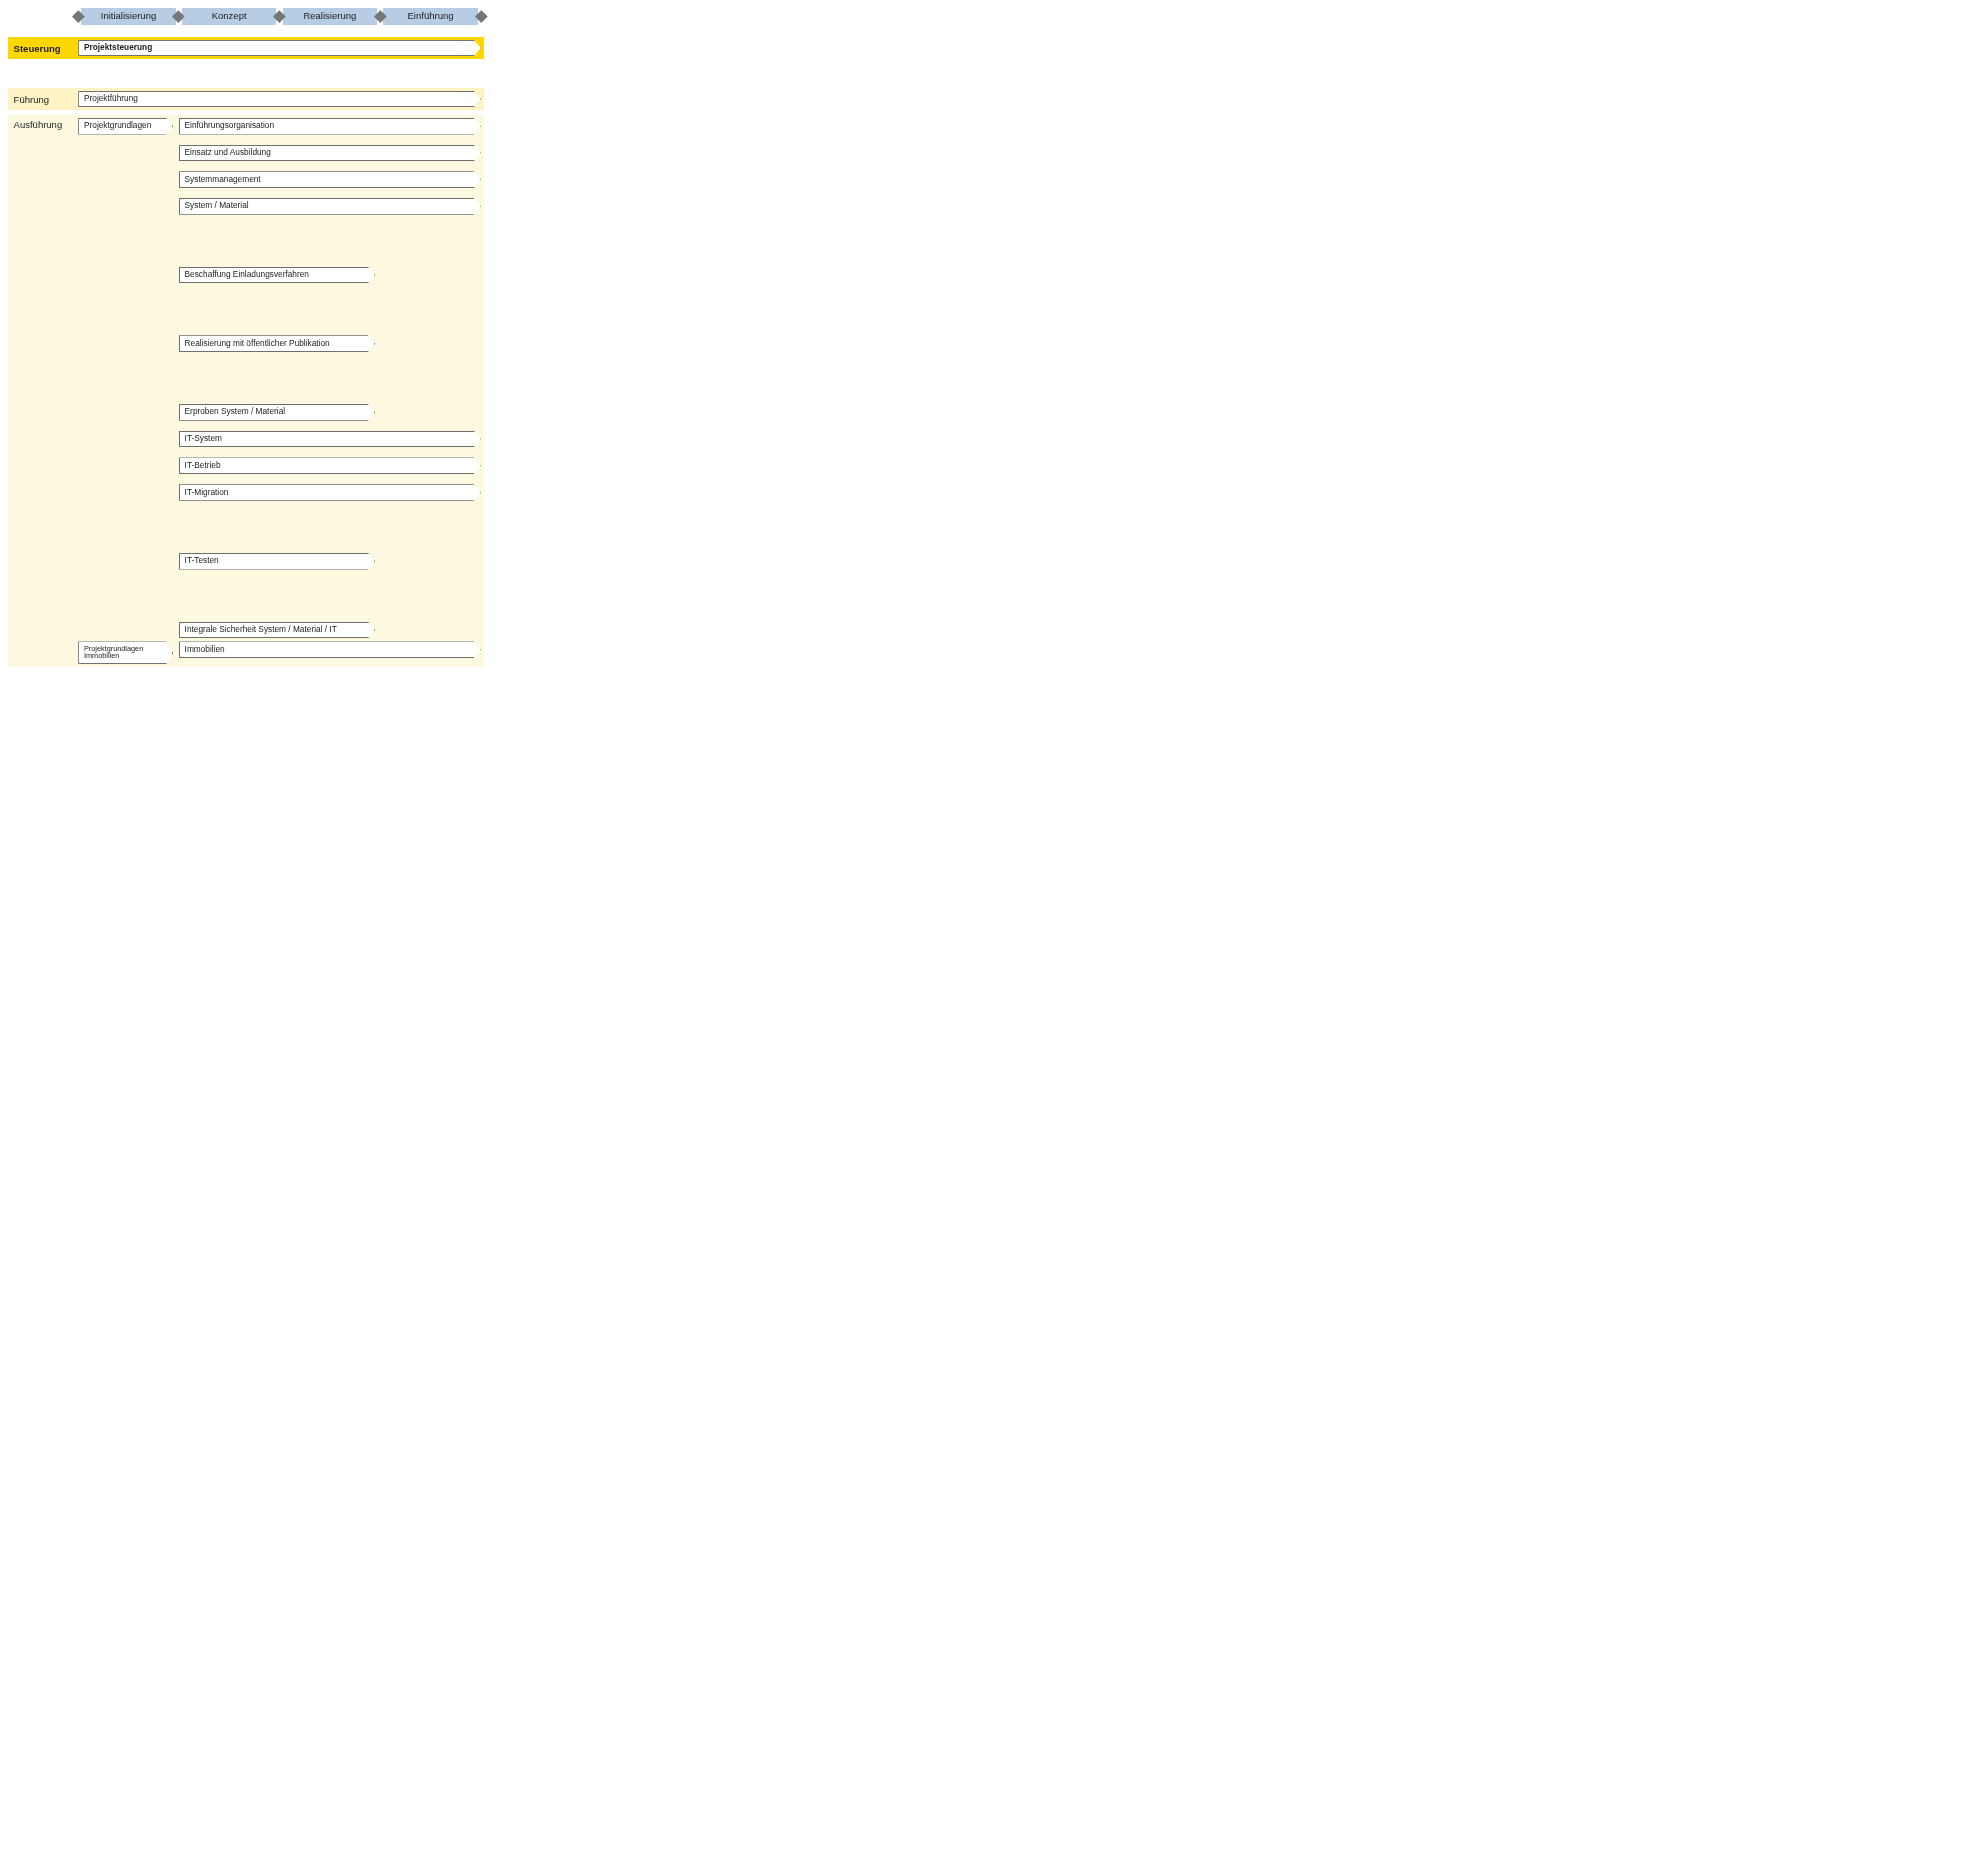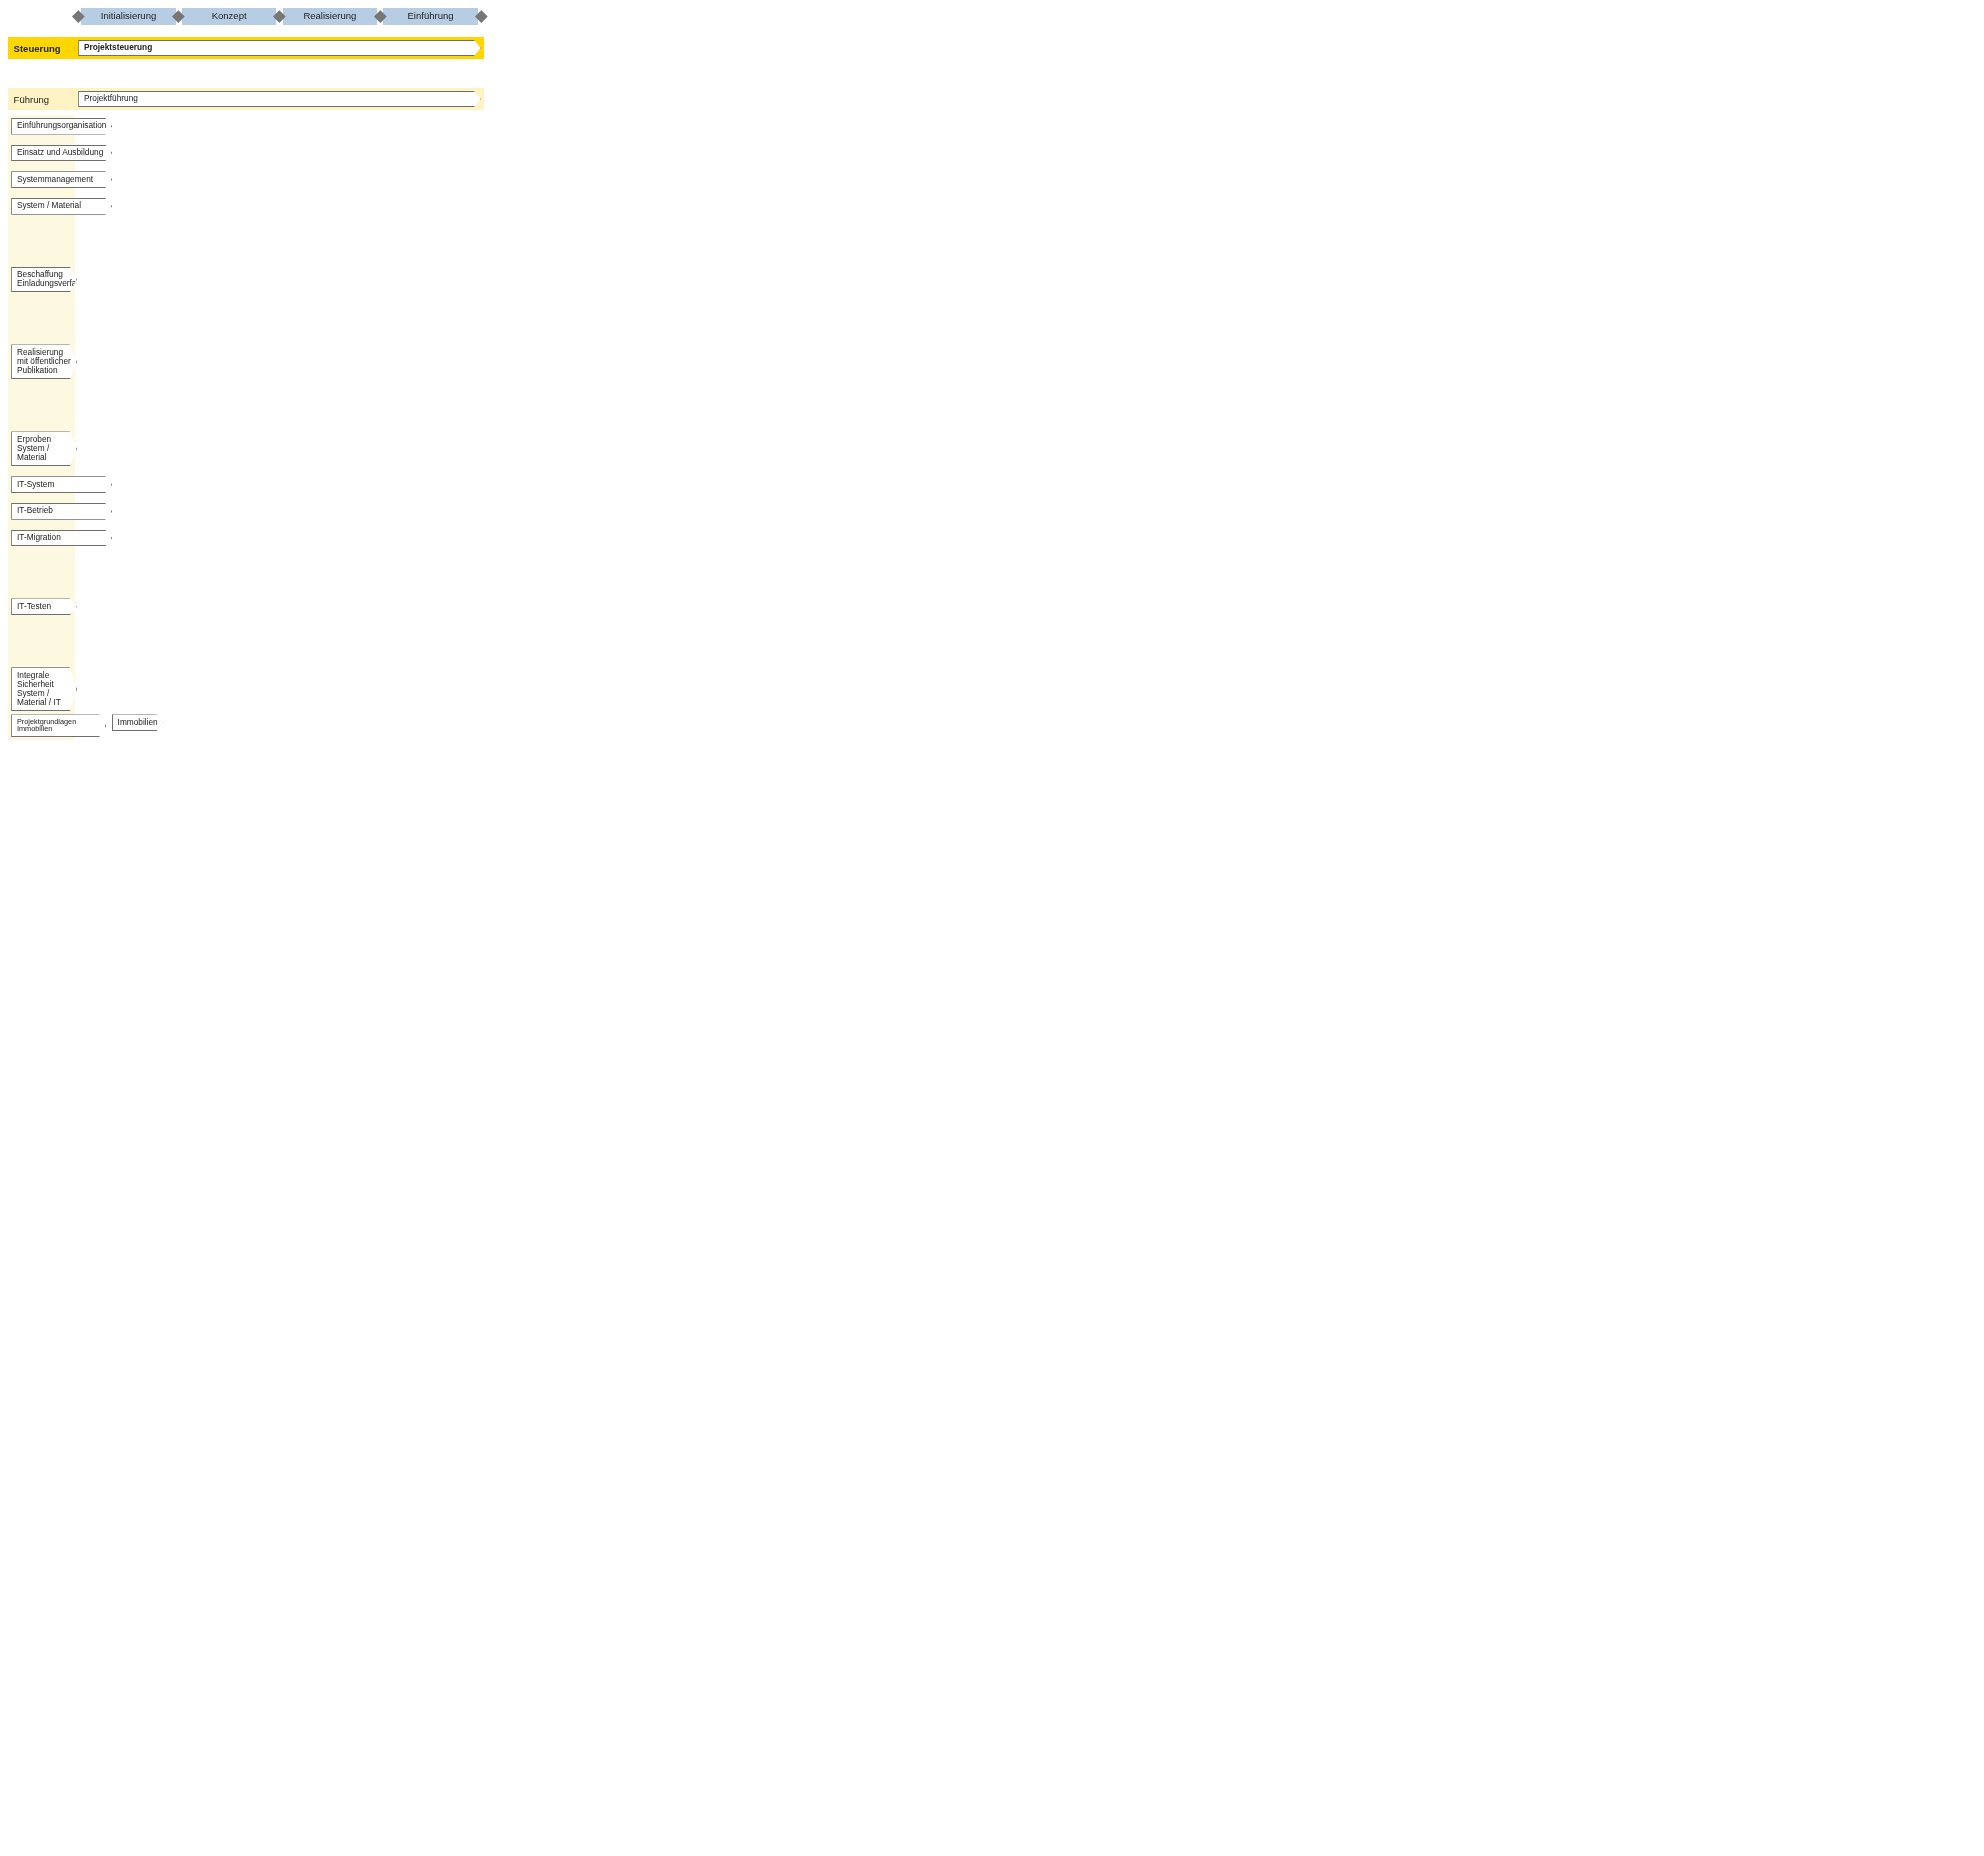--- a/index.html
+++ b/index.html
@@ -142,23 +142,31 @@
     <span>Führung</span>
   </div>
   <div class="lane bg-fuehrung">
     <div class="arrow full">
       <span>Projektführung</span>
     </div>
   </div>
 
   <div class="gap-row"></div>
 
+  <div class="label-cell bg-ausfuehrung top">
+    <span>Ausführung</span>
+  </div>
   <div class="lane bg-ausfuehrung">
 
     <div class="lane-inner-row">
+      <div style="flex:0 0 auto;">
+        <div class="arrow c1">
+          <span>Projektgrundlagen</span>
+        </div>
+      </div>
       <div class="lane-inner-col" id="right-col">
 
       <div class="arrow full">
             <span>Einführungsorganisation</span>
           </div>
           <div class="arrow full">
             <span>Einsatz und Ausbildung</span>
           </div>
           <div class="arrow full">
             <span>Systemmanagement</span>

